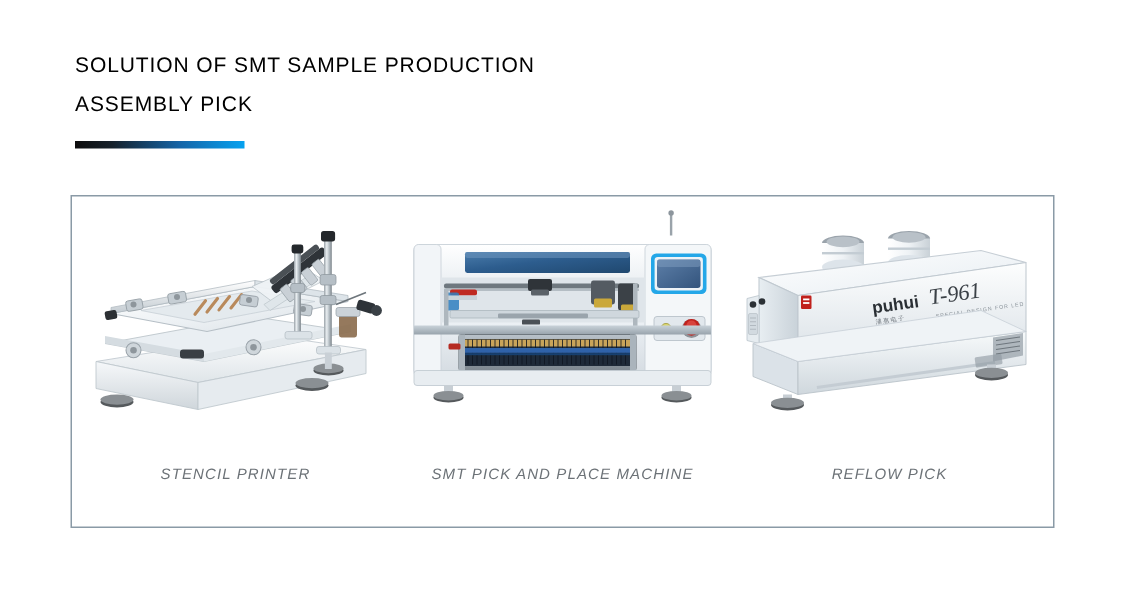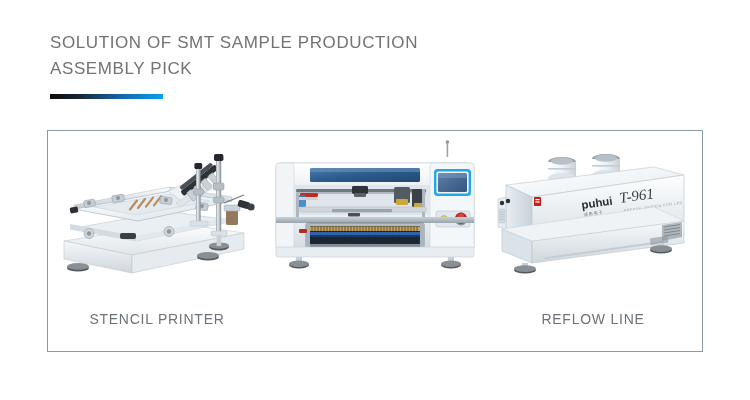--- a/index.html
+++ b/index.html
@@ -17,24 +17,24 @@
   }
 
   
   #heading {
     position: absolute;
     left: 50px;
     top: 30px;
     width: 620px;
   }
   .title-line {
-    font-size: 17px;
+    font-size: 14px;
     line-height: 26px;
     letter-spacing: 0.6px;
-    color: #737373;
+    color: #000000;
     font-weight: 400;
     white-space: nowrap;
   }
   #rule {
     position: absolute;
     left: 50px;
     top: 94px;
     width: 113px;
     height: 5px;
     background: linear-gradient(to right, #0d0d0d 0%, #16212b 22%, #1565a8 62%, #06a2f0 100%);
@@ -65,24 +65,25 @@
     position: absolute;
     left: 0; right: 0;
     top: 6px;
     height: 160px;
   }
   .caption {
     position: absolute;
     left: 0; right: 0;
     top: 180px;
     text-align: center;
-    font-size: 14px;
+    font-size: 10px;
     letter-spacing: 0.75px;
     color: #6c7277;
     white-space: nowrap;
+    font-style: italic;
   }
 
   .art { position: absolute; left: 0; top: 0; width: 100%; height: 100%; }
 
   
 </style>
 </head>
 <body>
 
 <div id="heading">
@@ -360,20 +361,21 @@
           <rect x="10" y="110" width="198" height="10" rx="2" fill="#e8edf1" stroke="#c3ccd3" stroke-width="0.6"></rect>
 
           <rect x="30" y="120" width="6" height="7" fill="#c7ced4"></rect>
           <ellipse cx="33" cy="128" rx="10" ry="3.4" fill="#55595c"></ellipse>
           <ellipse cx="33" cy="126.8" rx="10" ry="3.2" fill="#8a8f93"></ellipse>
           <rect x="182" y="120" width="6" height="7" fill="#c7ced4"></rect>
           <ellipse cx="185" cy="128" rx="10" ry="3.4" fill="#55595c"></ellipse>
           <ellipse cx="185" cy="126.8" rx="10" ry="3.2" fill="#8a8f93"></ellipse>
         </svg>
       </div>
+      <div class="caption">SMT PICK AND PLACE MACHINE</div>
     </div>
 
     <div class="cell">
       <div class="stage">
         <svg class="art" viewBox="0 0 218 160" preserveAspectRatio="xMidYMid meet">
           <defs>
             <linearGradient id="ro-top" x1="0" y1="0" x2="1" y2="1">
               <stop offset="0" stop-color="#ffffff"></stop>
                 <stop offset="0.6" stop-color="#f0f4f7"></stop>
               <stop offset="1" stop-color="#dde4ea"></stop>
@@ -457,17 +459,17 @@
           <rect x="166" y="100" width="18" height="7" rx="1" fill="#8e98a0" opacity="0.6" transform="rotate(-8 175 103)"></rect>
 
           <rect x="38" y="126" width="6" height="6" fill="#c7ced4"></rect>
           <ellipse cx="41" cy="133" rx="11" ry="3.6" fill="#55595c"></ellipse>
           <ellipse cx="41" cy="131.6" rx="11" ry="3.4" fill="#8a8f93"></ellipse>
           <rect x="174" y="106" width="6" height="6" fill="#c7ced4"></rect>
           <ellipse cx="177" cy="113" rx="11" ry="3.6" fill="#55595c"></ellipse>
           <ellipse cx="177" cy="111.6" rx="11" ry="3.4" fill="#8a8f93"></ellipse>
         </svg>
       </div>
-      <div class="caption">REFLOW LINE</div>
+      <div class="caption">REFLOW PICK</div>
     </div>
 
   </div>
 </div>
 
 </body></html>

